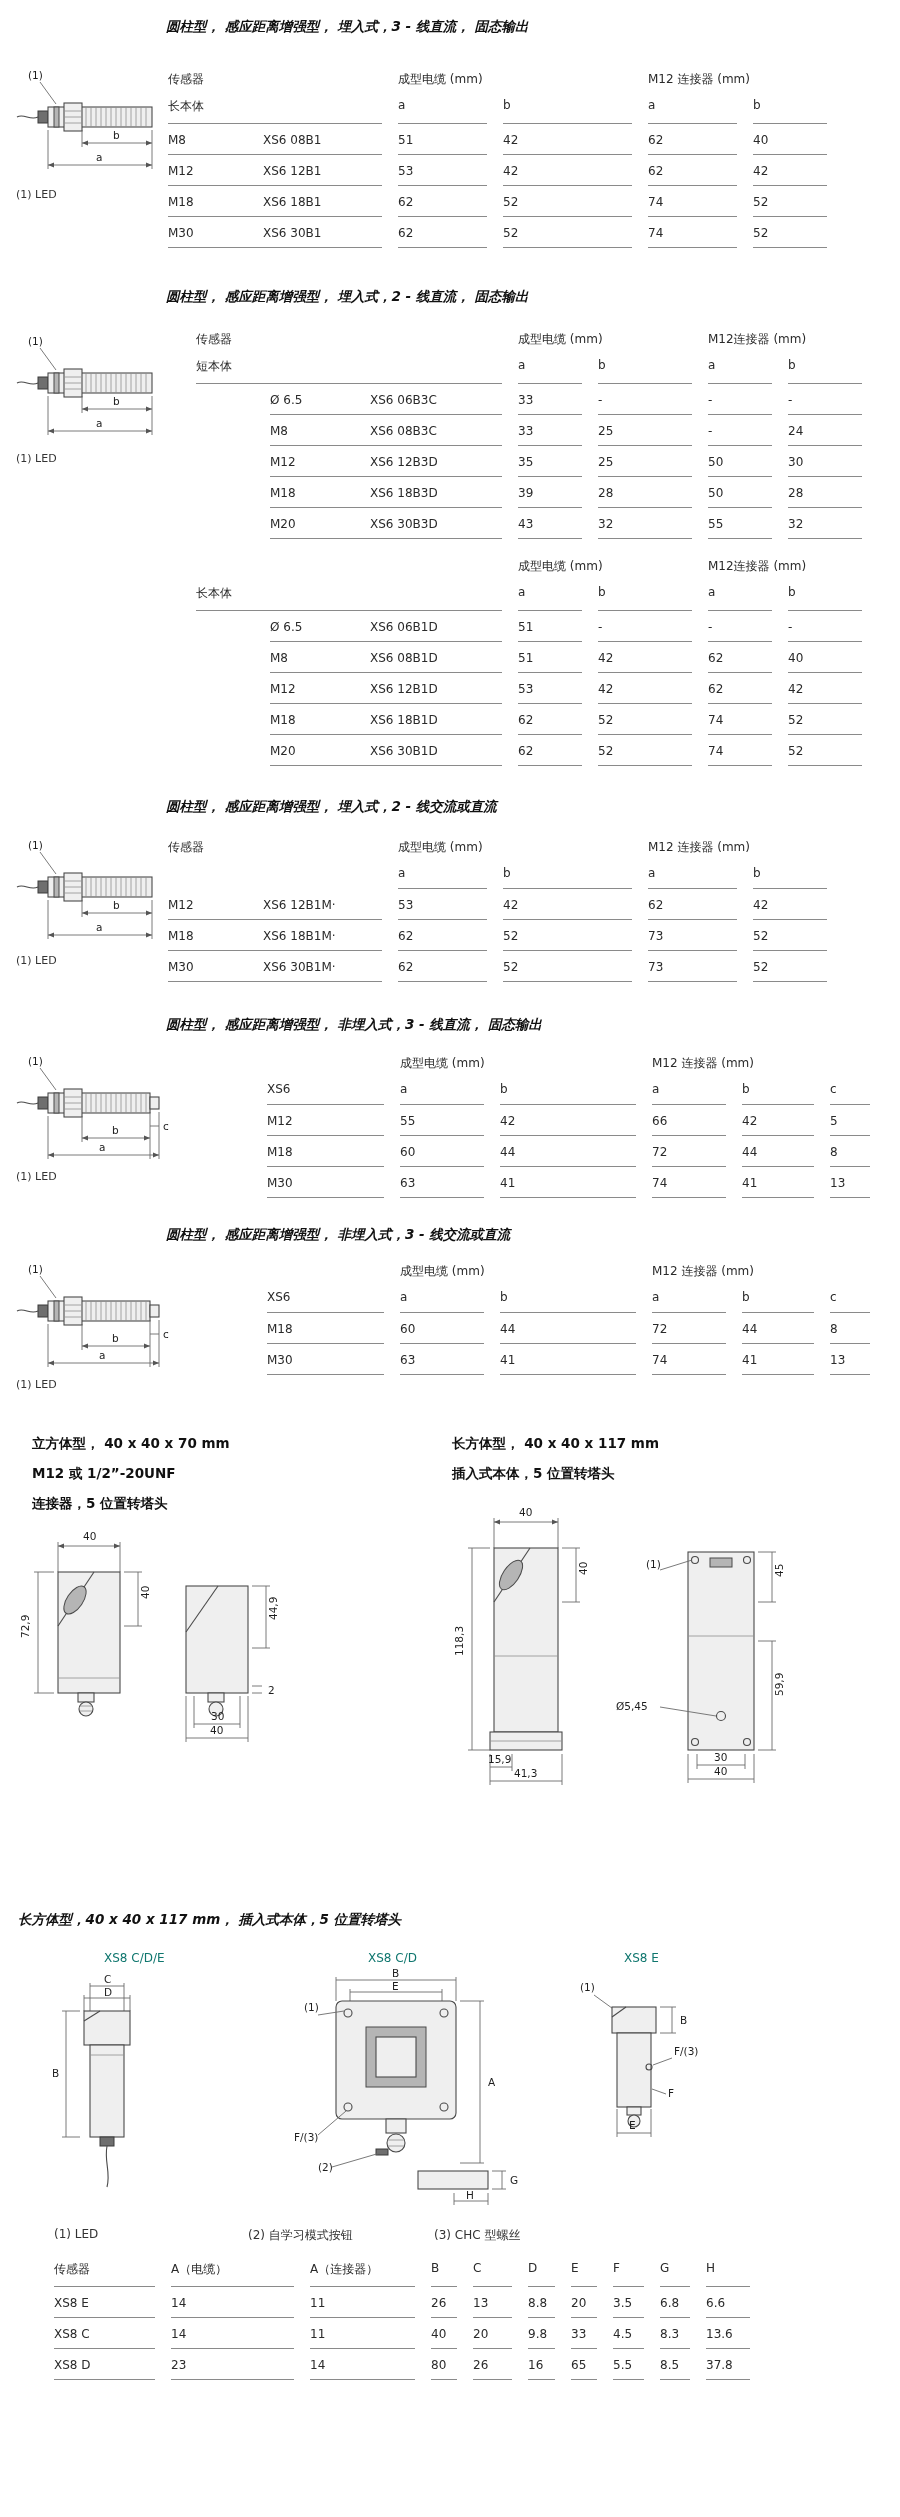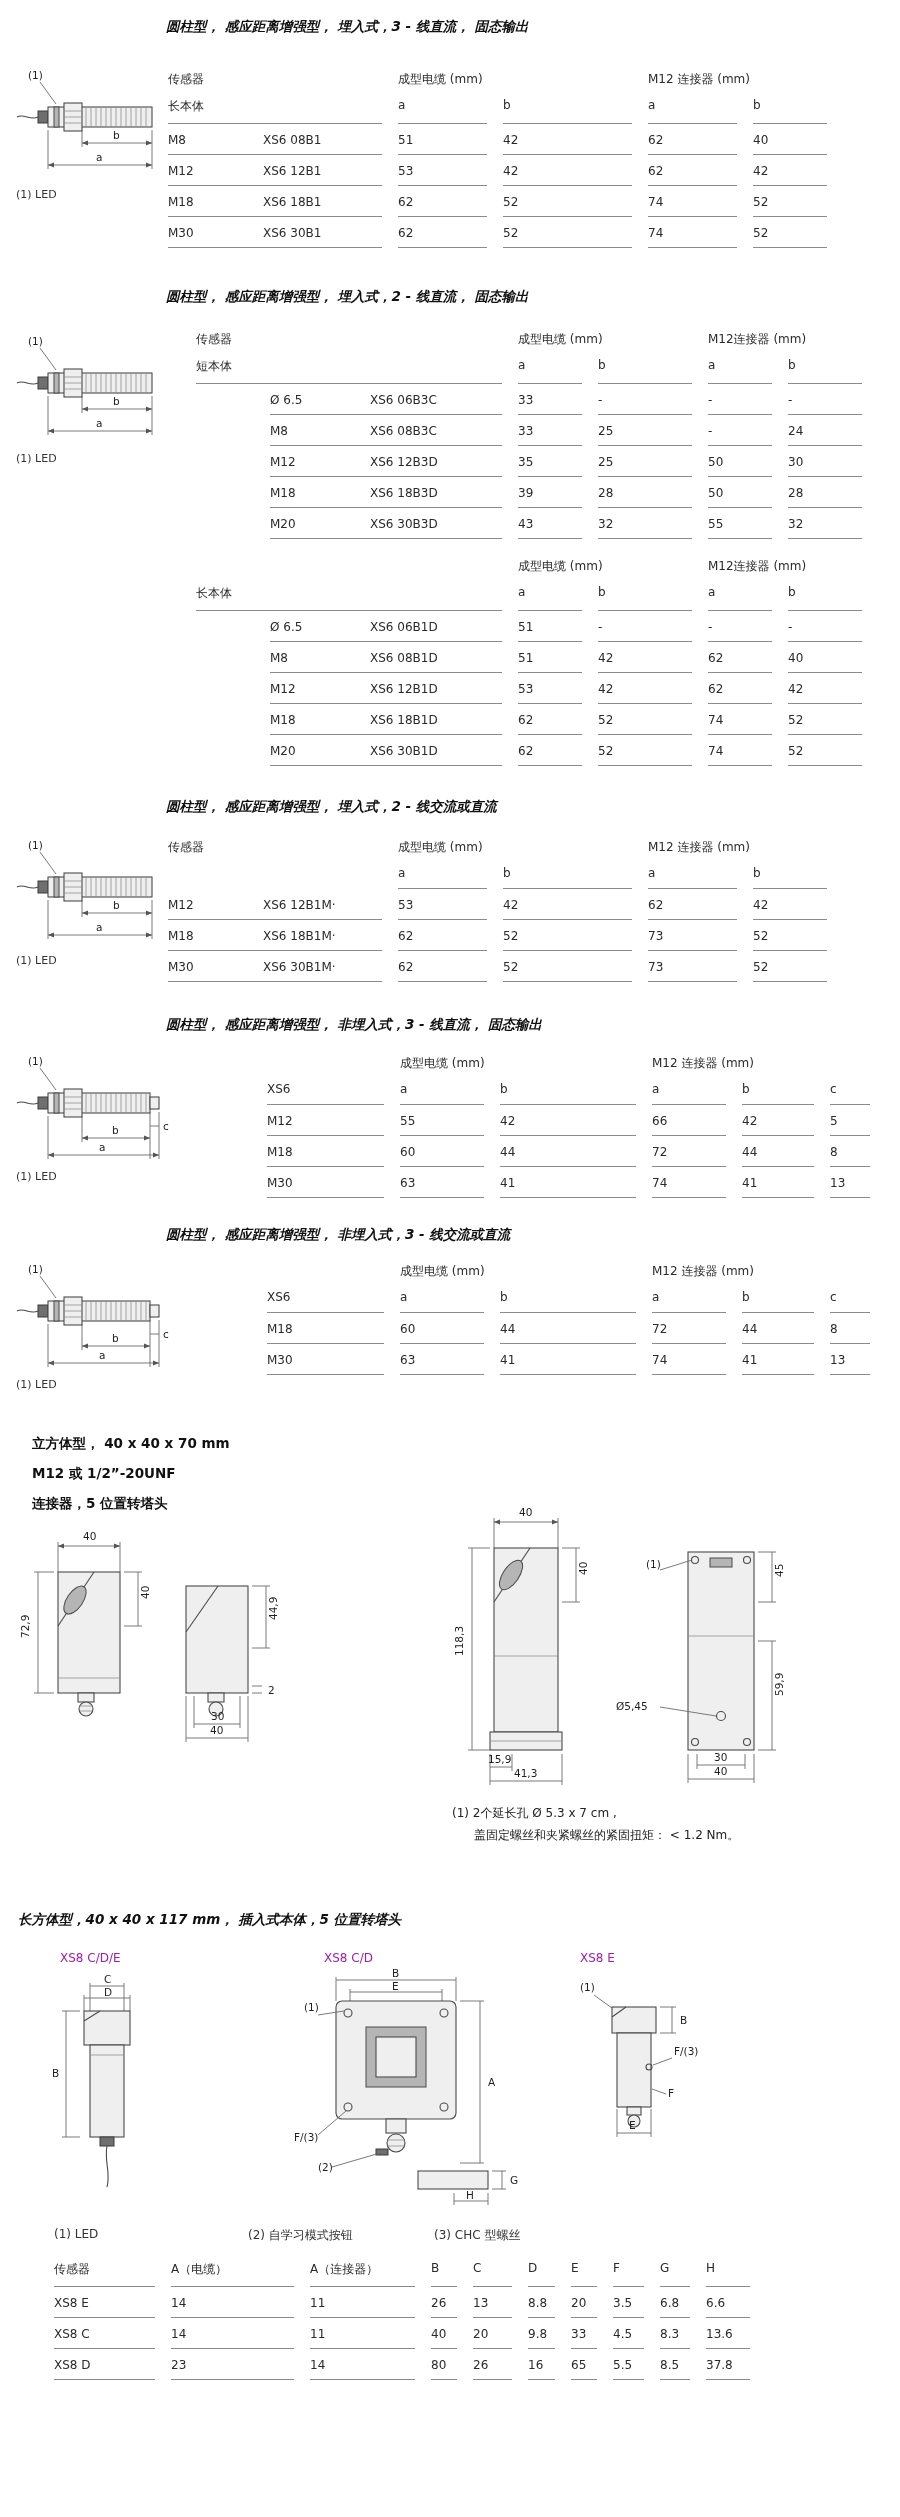--- a/index.html
+++ b/index.html
@@ -18,21 +18,21 @@
   .sp2{grid-column:span 2;}
   .sp3{grid-column:span 3;}
   .ghrow>div{padding:5px 0 6px;}
   .shrow>div{padding:4px 0 8px;}
   .trow>div{padding:9px 0 7px;}
   .u{border-bottom:1px solid #8a8a8a;margin-right:16px;}
   .pair{display:flex;}
   .pw95{display:inline-block;width:95px;}
   .pw100{display:inline-block;width:100px;}
   .led{font-size:11px;color:#333;}
-  .variant{font-size:12px;color:#a21caf;}
+  .variant{font-size:12px;color:#0f766e;margin-left:44px;}
   .legend-item{font-size:12px;color:#333;}
   .note{font-size:12px;color:#222;line-height:22px;}
   .mt14{margin-top:14px;}
   svg{overflow:visible;display:block;}
   .dl{stroke:#4a4a4a;stroke-width:1.1;fill:none;}
   .dlt{stroke:#909090;stroke-width:.8;fill:none;}
   .dld{stroke:#6b6b6b;stroke-width:.9;fill:none;}
   .df1{fill:#efefef;stroke:#4a4a4a;stroke-width:1.1;}
   .df2{fill:#6f6f6f;stroke:#3a3a3a;stroke-width:1;}
   .df3{fill:#b5b5b5;stroke:#4a4a4a;stroke-width:1;}
@@ -506,20 +506,24 @@
         </div>
       </div>
   </div>
 </section>
 
 <section class="sec" style="top:1420px;height:485px">
   <div class="abs" style="left:32px;top:8px">
     <div class="t3">立方体型， 40 x 40 x 70 mm</div>
     <div class="t3">M12 或 1/2”-20UNF</div>
     <div class="t3">连接器，5 位置转塔头</div>
+  </div>
+  <div class="abs" style="left:452px;top:8px">
+    <div class="t3">长方体型， 40 x 40 x 117 mm</div>
+    <div class="t3">插入式本体，5 位置转塔头</div>
   </div>
 
   <svg class="abs" style="left:16px;top:108px" width="310" height="260" viewBox="0 0 310 260">
     <path d="M42 44V14M104 44V14" class="dld"></path>
     <path d="M42 18H104" class="dld"></path>
     <path d="M42 18l6 -2.4v4.8z M104 18l-6 -2.4v4.8z" class="ar"></path>
     <text x="67" y="12" class="dt">40</text>
     <rect x="42" y="44" width="62" height="121" class="df1"></rect>
     <path d="M42 98 L78 44" class="dl"></path>
     <ellipse cx="59" cy="72" rx="16" ry="8" transform="rotate(-56 59 72)" class="df3"></ellipse>
@@ -590,24 +594,20 @@
     <circle cx="273" cy="210" r="4.5" class="dl"></circle>
     <text x="168" y="204" class="dt">Ø5,45</text>
     <path d="M212 201 L268 210" class="dld"></path>
     <path d="M249 248V263M297 248V263M240 248V277M306 248V277" class="dld"></path>
     <path d="M249 259H297" class="dld"></path>
     <text x="266" y="255" class="dt">30</text>
     <path d="M240 273H306" class="dld"></path>
     <text x="266" y="269" class="dt">40</text>
   </svg>
 
-  <div class="note abs" style="left:452px;top:382px">
-    <div>(1) 2个延长孔 Ø 5.3 x 7 cm ,</div>
-    <div style="padding-left:22px">盖固定螺丝和夹紧螺丝的紧固扭矩： &lt; 1.2 Nm。</div>
-  </div>
 </section>
 
 <section class="sec" style="top:1905px;height:560px">
   <h2 class="title abs" style="left:18px;top:6px">长方体型，40 x 40 x 117 mm， 插入式本体，5 位置转塔头</h2>
   <div class="variant abs" style="left:60px;top:46px">XS8 C/D/E</div>
   <div class="variant abs" style="left:324px;top:46px">XS8 C/D</div>
   <div class="variant abs" style="left:580px;top:46px">XS8 E</div>
 
   <svg class="abs" style="left:38px;top:72px" width="150" height="215" viewBox="0 0 150 215">
     <path d="M52 34V6M86 34V6" class="dld"></path>

